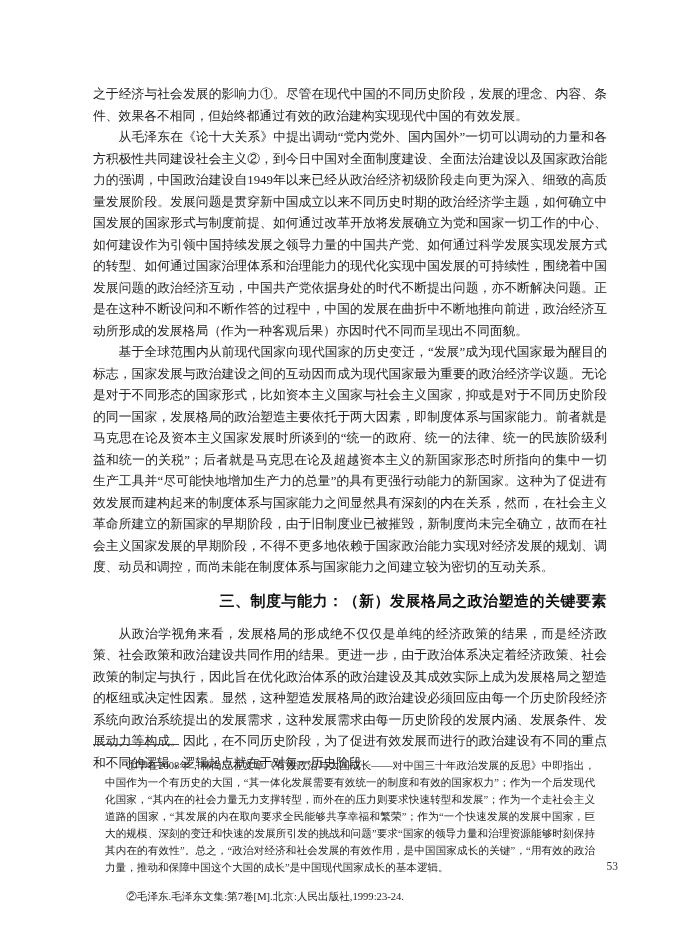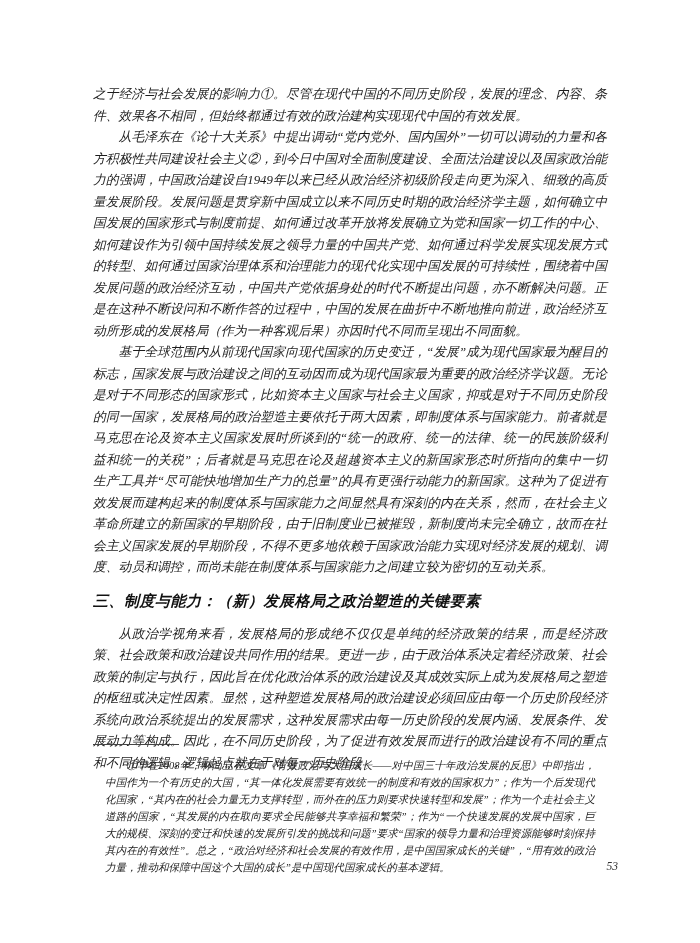--- a/index.html
+++ b/index.html
@@ -8,21 +8,20 @@
     background: #ffffff;
   }
   .page {
     position: relative;
     width: 700px;
     height: 943px;
     background: #ffffff;
     overflow: hidden;
     font-family: "Liberation Serif", "DejaVu Serif", serif;
     color: #1c1c1c;
-    font-style: italic;
   }
   .main-column {
     position: absolute;
     left: 93px;
     top: 84px;
     width: 514px;
     font-size: 12.8px;
     line-height: 21.5px;
     text-align: justify;
     text-justify: inter-ideograph;
@@ -32,21 +31,21 @@
     text-indent: 2em;
   }
   .main-column p.continuation {
     text-indent: 0;
   }
   .section-heading {
     font-family: "Liberation Sans", "DejaVu Sans", sans-serif;
     font-weight: bold;
     font-size: 15px;
     line-height: 22px;
-    text-align: left;
+    text-align: right;
     text-indent: 0;
     margin: 11px 0 12px 0;
     color: #111111;
     letter-spacing: 0.5px;
   }
   .footnotes {
     position: absolute;
     left: 93px;
     top: 744px;
     width: 514px;
@@ -88,17 +87,18 @@
     <p>基于全球范围内从前现代国家向现代国家的历史变迁，“发展”成为现代国家最为醒目的标志，国家发展与政治建设之间的互动因而成为现代国家最为重要的政治经济学议题。无论是对于不同形态的国家形式，比如资本主义国家与社会主义国家，抑或是对于不同历史阶段的同一国家，发展格局的政治塑造主要依托于两大因素，即制度体系与国家能力。前者就是马克思在论及资本主义国家发展时所谈到的“统一的政府、统一的法律、统一的民族阶级利益和统一的关税”；后者就是马克思在论及超越资本主义的新国家形态时所指向的集中一切生产工具并“尽可能快地增加生产力的总量”的具有更强行动能力的新国家。这种为了促进有效发展而建构起来的制度体系与国家能力之间显然具有深刻的内在关系，然而，在社会主义革命所建立的新国家的早期阶段，由于旧制度业已被摧毁，新制度尚未完全确立，故而在社会主义国家发展的早期阶段，不得不更多地依赖于国家政治能力实现对经济发展的规划、调度、动员和调控，而尚未能在制度体系与国家能力之间建立较为密切的互动关系。</p>
 
     <h2 class="section-heading">三、制度与能力：（新）发展格局之政治塑造的关键要素</h2>
 
     <p>从政治学视角来看，发展格局的形成绝不仅仅是单纯的经济政策的结果，而是经济政策、社会政策和政治建设共同作用的结果。更进一步，由于政治体系决定着经济政策、社会政策的制定与执行，因此旨在优化政治体系的政治建设及其成效实际上成为发展格局之塑造的枢纽或决定性因素。显然，这种塑造发展格局的政治建设必须回应由每一个历史阶段经济系统向政治系统提出的发展需求，这种发展需求由每一历史阶段的发展内涵、发展条件、发展动力等构成。因此，在不同历史阶段，为了促进有效发展而进行的政治建设有不同的重点和不同的逻辑，逻辑起点就在于对每一历史阶段</p>
   </div>
 
   <div class="footnotes">
     <div class="footnote-rule"></div>
     <p>①早在2008年，林尚立在文章《有效政治与大国成长——对中国三十年政治发展的反思》中即指出，中国作为一个有历史的大国，“其一体化发展需要有效统一的制度和有效的国家权力”；作为一个后发现代化国家，“其内在的社会力量无力支撑转型，而外在的压力则要求快速转型和发展”；作为一个走社会主义道路的国家，“其发展的内在取向要求全民能够共享幸福和繁荣”；作为“一个快速发展的发展中国家，巨大的规模、深刻的变迁和快速的发展所引发的挑战和问题”要求“国家的领导力量和治理资源能够时刻保持其内在的有效性”。总之，“政治对经济和社会发展的有效作用，是中国国家成长的关键”，“用有效的政治力量，推动和保障中国这个大国的成长”是中国现代国家成长的基本逻辑。</p>
+    <p>②毛泽东.毛泽东文集:第7卷[M].北京:人民出版社,1999:23-24.</p>
   </div>
 
   <div class="page-number">53</div>
 
 </div>
 
 </body></html>

